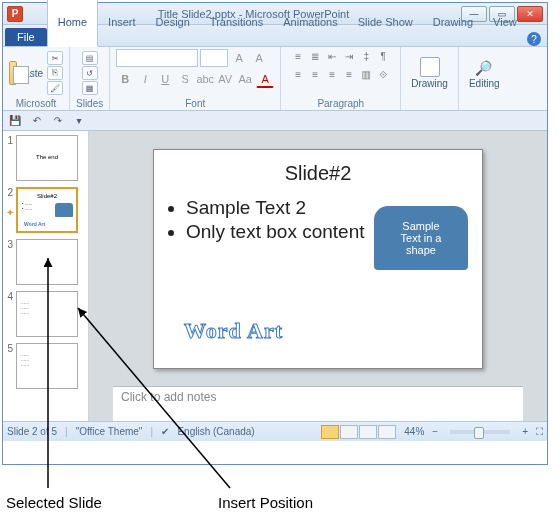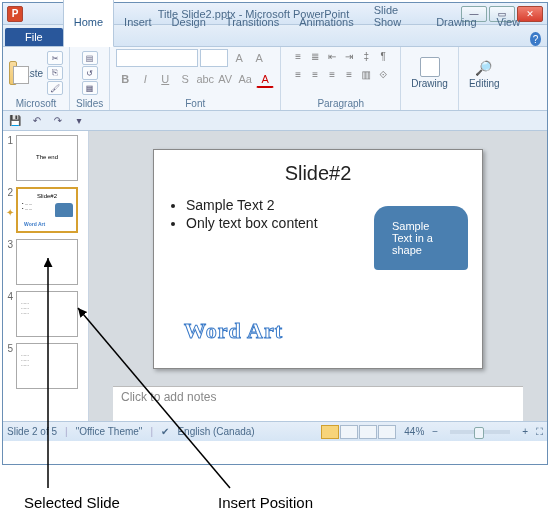--- a/index.html
+++ b/index.html
@@ -7,21 +7,21 @@
   .window { width: 546px; height: 463px; border: 1px solid #6a8fb5; position: relative; background: #fff; margin: 2px; }
   
   .titlebar { height: 22px; background: linear-gradient(#eaf1fb,#d6e5f5); display: flex; align-items: center; padding: 0 4px; border-bottom: 1px solid #b5c9de; }
   .app-icon { width: 16px; height: 16px; background: #d84a2b; border: 1px solid #a43; display:flex; align-items:center; justify-content:center; color:#fff; font-weight:bold; font-size:10px; border-radius:2px;}
   .title-text { flex:1; text-align:center; color:#4a6a8a; font-size:11px;padding-left:25px; }
   .win-controls { display:flex; gap:0; }
   .win-btn { width:26px; height:16px; border:1px solid #8aa; background:linear-gradient(#f5f9fd,#d8e6f2); border-radius:2px; margin-left:2px; display:flex;align-items:center;justify-content:center;font-size:9px;color:#335;}
   .win-close { background:linear-gradient(#f08070,#d84030); color:#fff; border-color:#a43;}
   
   .menu-tabs { height:22px; display:flex; align-items:flex-end; background:linear-gradient(#e5eef8,#d6e5f5); padding-left:2px; border-bottom:1px solid #b5c9de;}
-  .file-tab { background:#29579b; color:#fff; padding:3px 20px; font-size:11px; border-radius:2px 2px 0 0;text-align:right;}
+  .file-tab { background:#29579b; color:#fff; padding:3px 12px; font-size:11px; border-radius:2px 2px 0 0;text-align:right;}
   .tab { padding:18px 10px; font-size:11px; color:#4a6a8a; cursor:pointer;}
   .tab.active { background:#fff; border:1px solid #b5c9de; border-bottom:1px solid #fff; border-radius:3px 3px 0 0; margin-bottom:-1px; color:#2b5a8a;}
   .help-icon { margin-left:auto; margin-right:6px; width:14px;height:14px;border-radius:50%;background:#3a7ac8;color:#fff;font-size:10px;display:flex;align-items:center;justify-content:center;}
   
   .ribbon { height:64px; background:#f3f7fc; border-bottom:1px solid #b5c9de; display:flex; }
   .group { border-right:1px solid #cbd9e8; padding:2px 6px 0 6px; display:flex; flex-direction:column; align-items:center; }
   .group-content { flex:1; display:flex; align-items:center; gap:4px; }
   .group-label { font-size:10px; color:#5a7a9a; padding:1px 0; }
   .paste-btn { width:34px; display:flex; align-items:center; font-size:10px; color:#3a5a7a;}
   .paste-icon { width:22px;height:24px;background:linear-gradient(#f9dca0,#f0c870);border:1px solid #c0a050;border-radius:2px;position:relative;}
@@ -47,23 +47,23 @@
   .thumbs{width:86px;background:#fff;border-right:1px solid #c8d4e2;overflow:hidden;padding:4px 2px;}
   .thumb-row{display:flex;align-items:flex-start;gap:3px;margin-bottom:6px;}
   .thumb-num{font-size:10px;color:#666;width:8px;text-align:right;}
   .thumb{width:62px;height:46px;background:#fff;border:1px solid #aaa;font-size:5px;padding:4px;position:relative;}
   .thumb.selected{border:2px solid #d6a030;}
   .thumb-anim{position:absolute;left:-12px;top:18px;font-size:10px;color:#d6a030;}
   .editor{flex:1;background:#d6dbe0;display:flex;flex-direction:column;}
   .slide-area{flex:1;display:flex;align-items:center;justify-content:center;padding:10px 24px;}
   .slide{width:330px;height:220px;background:#fff;border:1px solid #888;box-shadow:2px 2px 4px rgba(0,0,0,.3);padding:12px 16px;position:relative;}
   .slide-title{text-align:center;font-size:20px;color:#222;margin-bottom:12px;}
-  .bullets{font-size:14px;color:#222;}
+  .bullets{font-size:19px;color:#222;}
   .bullets li{margin-bottom:2px;margin-left:16px;}
-  .shape{position:absolute;right:14px;top:56px;width:94px;height:64px;background:#4a7fb0;border-radius:14px 14px 4px 4px;color:#fff;font-size:11px;display:flex;align-items:center;justify-content:center;text-align:left;padding:18px;}
+  .shape{position:absolute;right:14px;top:56px;width:94px;height:64px;background:#4a7fb0;border-radius:14px 14px 4px 4px;color:#fff;font-size:11px;display:flex;align-items:center;justify-content:center;text-align:center;padding:18px;}
   .wordart{position:absolute;left:30px;bottom:24px;font-size:22px;font-weight:bold;color:#fff;-webkit-text-stroke:1px #3a7ac8;letter-spacing:1px;font-family:Georgia,serif;}
   .notes{height:35px;background:#fff;border-top:1px solid #bbb;padding:3px 8px;color:#888;font-size:12px;margin:0 24px;}
   
   .statusbar{height:20px;background:linear-gradient(#e5eef8,#d6e5f5);border-top:1px solid #b5c9de;display:flex;align-items:center;font-size:10px;color:#4a6a8a;padding:0 4px;gap:8px;}
   .status-sep{color:#aac;}
   .view-btns{margin-left:auto;display:flex;gap:1px;}
   .view-btn{width:18px;height:14px;border:1px solid #a8bace;background:#f0f5fa;}
   .view-btn.active{background:#f7d47a;border-color:#d0a030;}
   .zoom-slider{width:60px;height:4px;background:#cbd9e8;margin:0 4px;position:relative;}
   .zoom-slider::after{content:"";position:absolute;left:24px;top:-3px;width:8px;height:10px;background:#eef4fa;border:1px solid #8aa;border-radius:2px;}
@@ -278,14 +278,14 @@
 
 <svg class="arrow-svg" style="left:0;top:0" width="560" height="516">
   <defs>
       <marker id="ah" markerWidth="8" markerHeight="8" refX="6" refY="3" orient="auto">
         <path d="M0,0 L6,3 L0,6 Z" fill="#000"></path>
       </marker>
     </defs>
   <line x1="48" y1="488" x2="48" y2="258" stroke="#000" stroke-width="1.5" marker-end="url(#ah)"></line>
   <line x1="230" y1="488" x2="78" y2="308" stroke="#000" stroke-width="1.5" marker-end="url(#ah)"></line>
 </svg>
-<div class="ann-label" style="left:24px;top:494px">Selected Slide</div>
+<div class="ann-label" style="left:6px;top:494px">Selected Slide</div>
 <div class="ann-label" style="left:218px;top:494px">Insert Position</div>
 
 </body></html>

